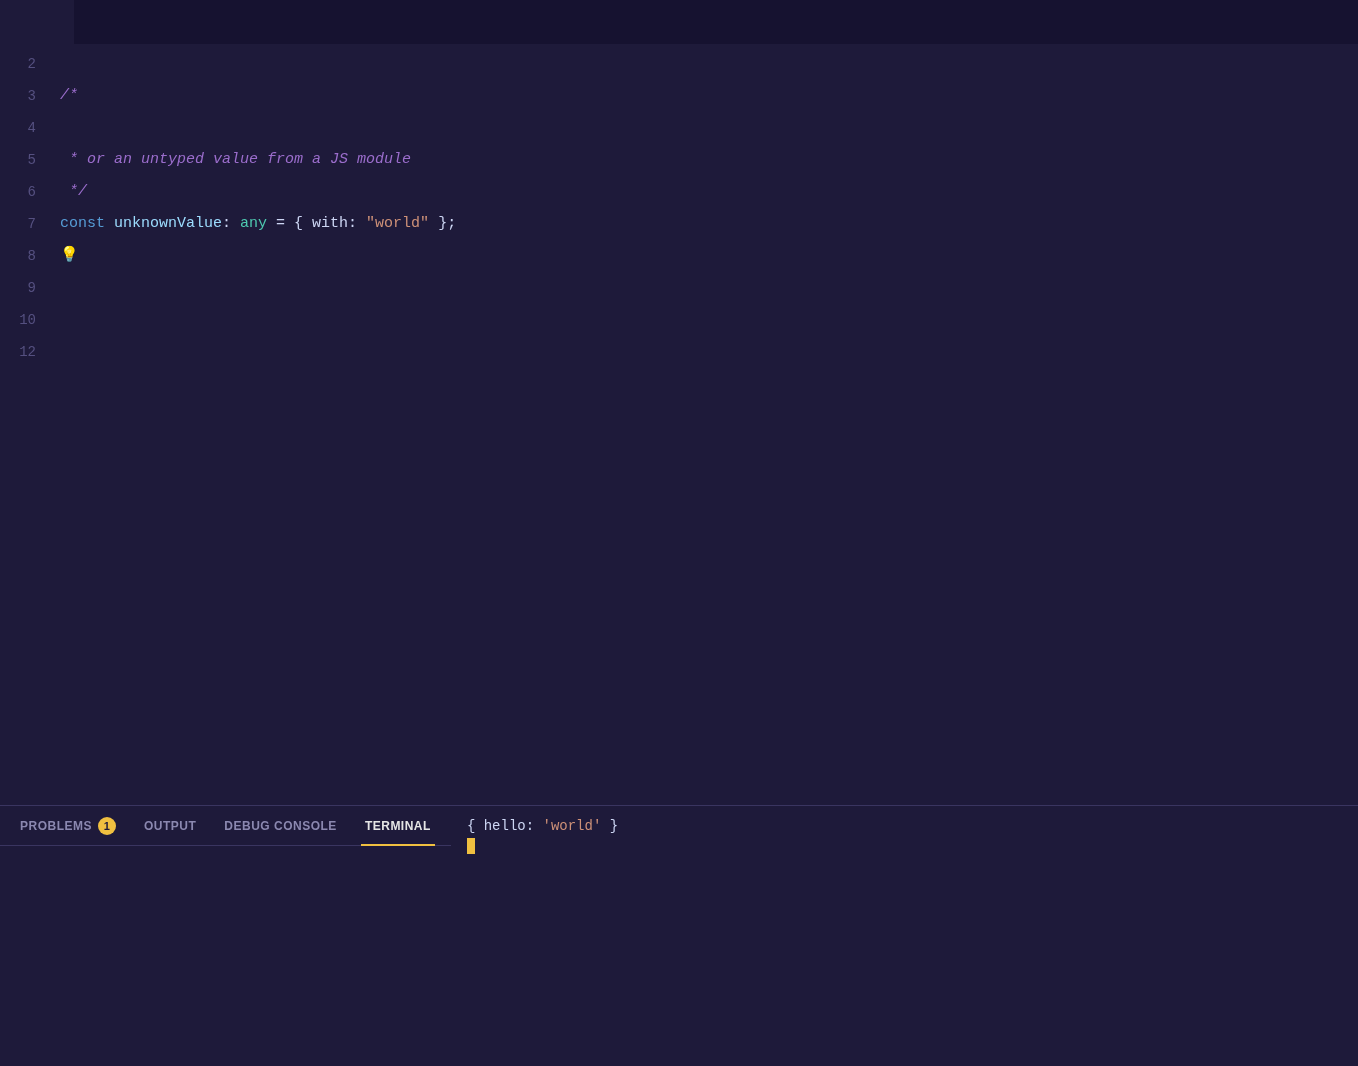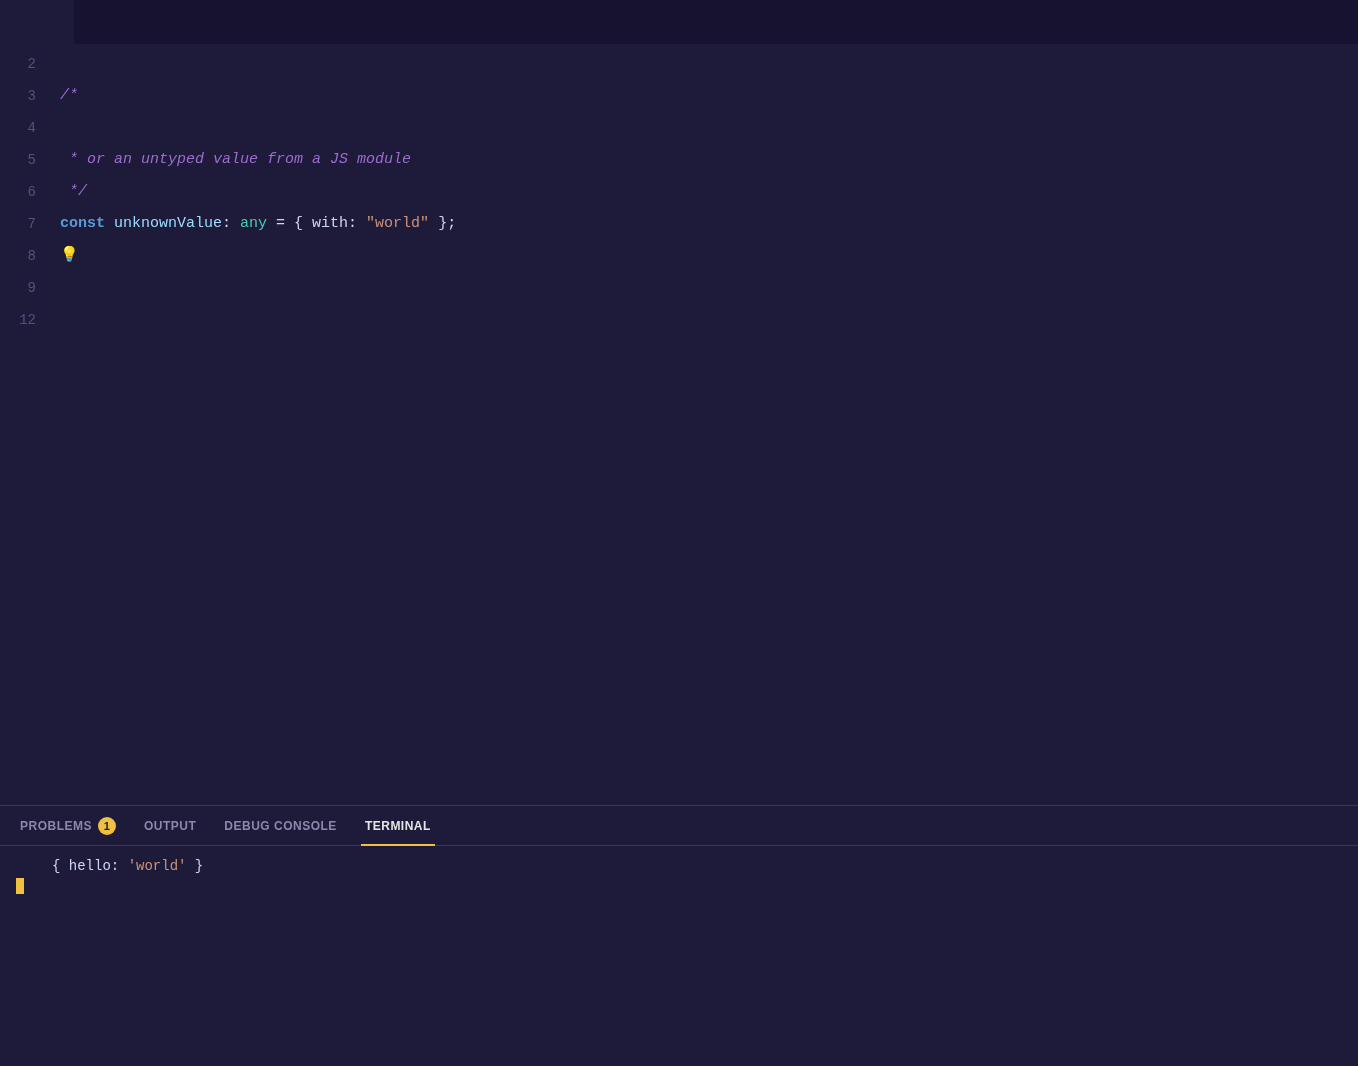--- a/index.html
+++ b/index.html
@@ -99,21 +99,21 @@
     }
 
     .line-content {
       font-size: 15px;
       white-space: pre;
       color: #cdd6f4;
     }
 
     
     .c-comment { color: #9b6dcc; font-style: italic; }
-    .c-keyword { color: #569cd6; font-weight: bold; }
+    .c-keyword { color: #569cd6; }
     .c-variable { color: #9cdcfe; }
     .c-type { color: #4ec9b0; }
     .c-string { color: #ce9178; }
     .c-method { color: #dcdcaa; }
     .c-punct { color: #cdd6f4; }
 
     .highlight-word {
       background-color: #4a4270;
       border-radius: 2px;
       padding: 1px 0;
@@ -125,21 +125,21 @@
       background-color: #3a3560;
       flex-shrink: 0;
     }
 
     
     .bottom-panel {
       background-color: #1e1a3a;
       height: 260px;
       flex-shrink: 0;
       display: flex;
-      flex-direction: column;
+      flex-direction: row;
     }
 
     .panel-tabs {
       display: flex;
       align-items: center;
       height: 40px;
       border-bottom: 1px solid #3a3560;
       flex-shrink: 0;
       padding: 0 8px;
       gap: 4px;
@@ -192,21 +192,20 @@
     .terminal-content {
       flex: 1;
       padding: 12px 16px;
       font-size: 14px;
       color: #cdd6f4;
       font-family: 'Courier New', Courier, monospace;
     }
 
     .terminal-output {
       margin-bottom: 4px;
-      margin-left: 36px;
     }
 
     .t-string { color: #ce9178; }
 
     .terminal-cursor {
       display: inline-block;
       width: 8px;
       height: 16px;
       background-color: #f0c040;
       vertical-align: middle;
@@ -251,20 +250,24 @@
         <span class="line-content"><span class="c-keyword">const</span><span class="c-variable"> unknownValue</span><span class="c-punct">: </span><span class="c-type">any</span><span class="c-punct"> = { with: </span><span class="c-string">"world"</span><span class="c-punct"> };</span></span>
       </div>
       <div class="code-line">
         <span class="line-number">8</span>
         <span class="line-content"><span>💡</span></span>
       </div>
       <div class="code-line">
         <span class="line-number">9</span>
       </div>
       <div class="code-line">
+        <span class="line-number">10</span>
+        <span class="line-content"> </span>
+      </div>
+      <div class="code-line">
         <span class="line-number">12</span>
         <span class="line-content"> </span>
       </div>
     </div>
 </div>
 
 <div class="panel-divider"></div>
 
 <div class="bottom-panel">
   <div class="panel-tabs" id="panel-tabs">

